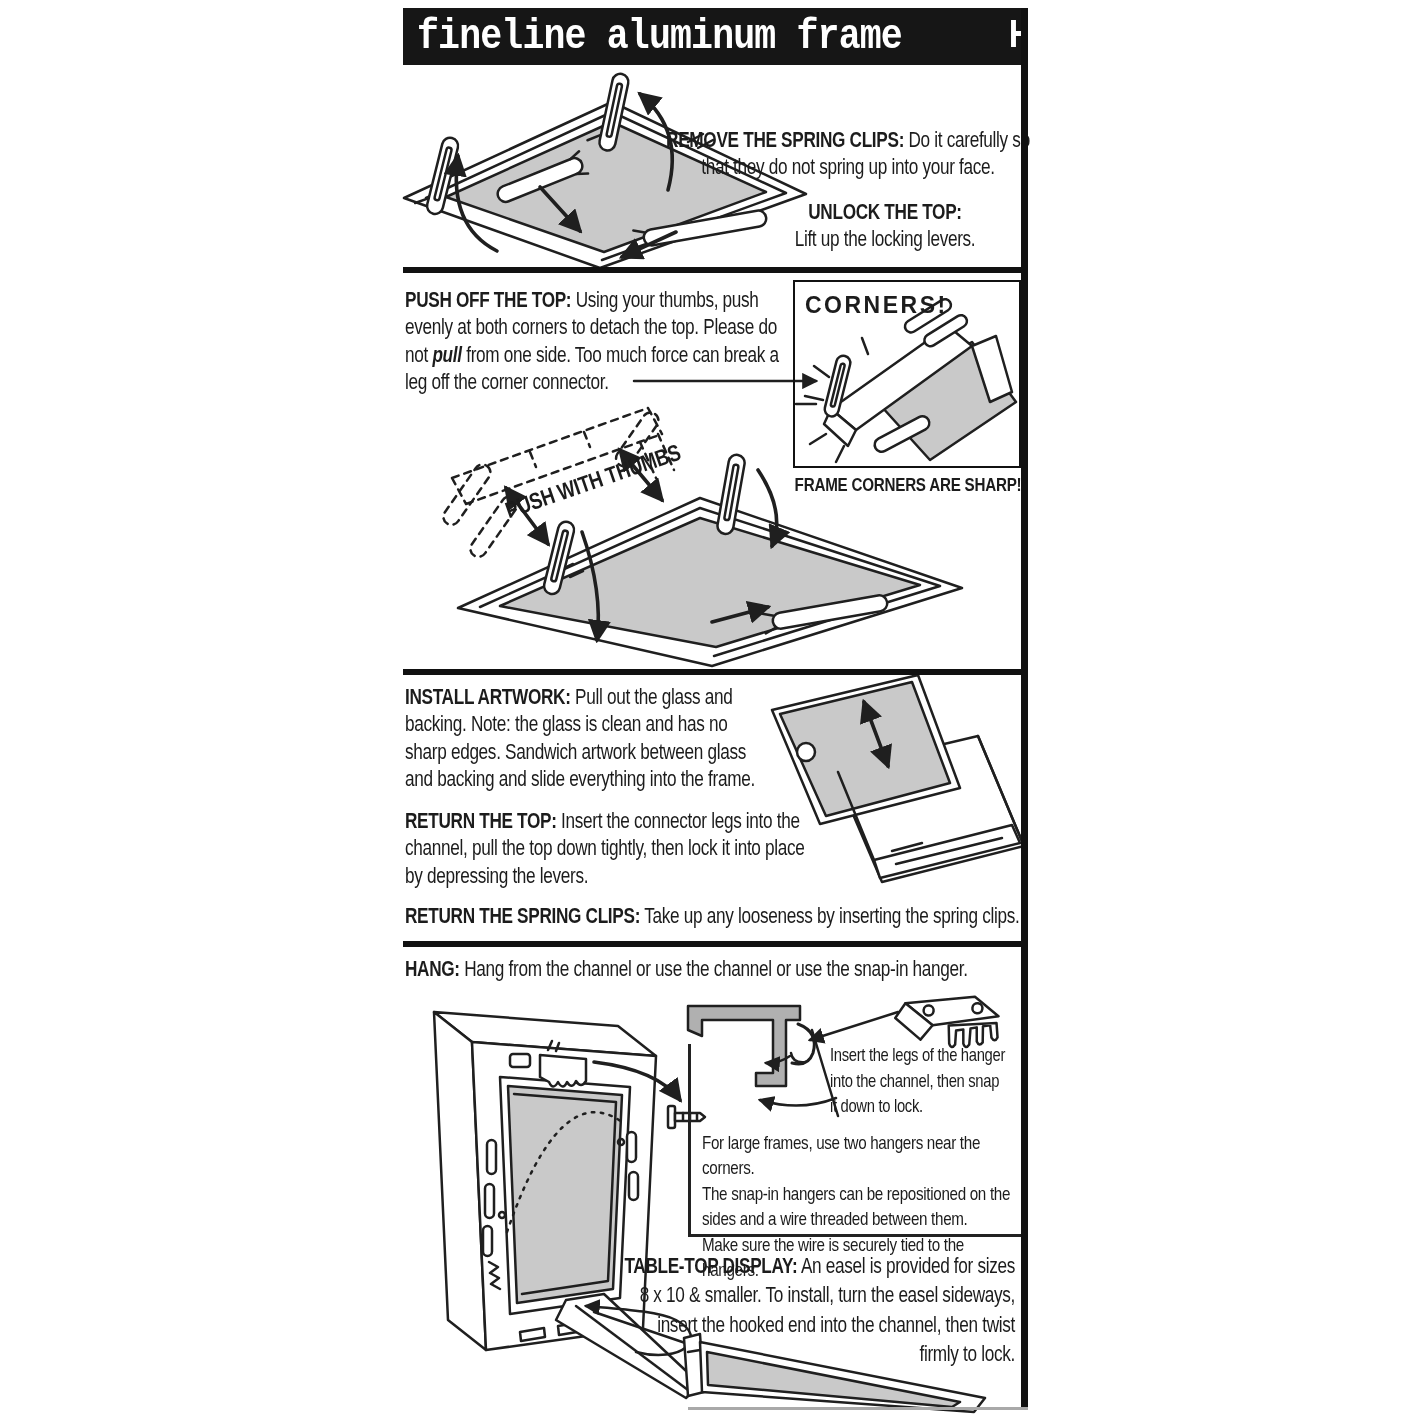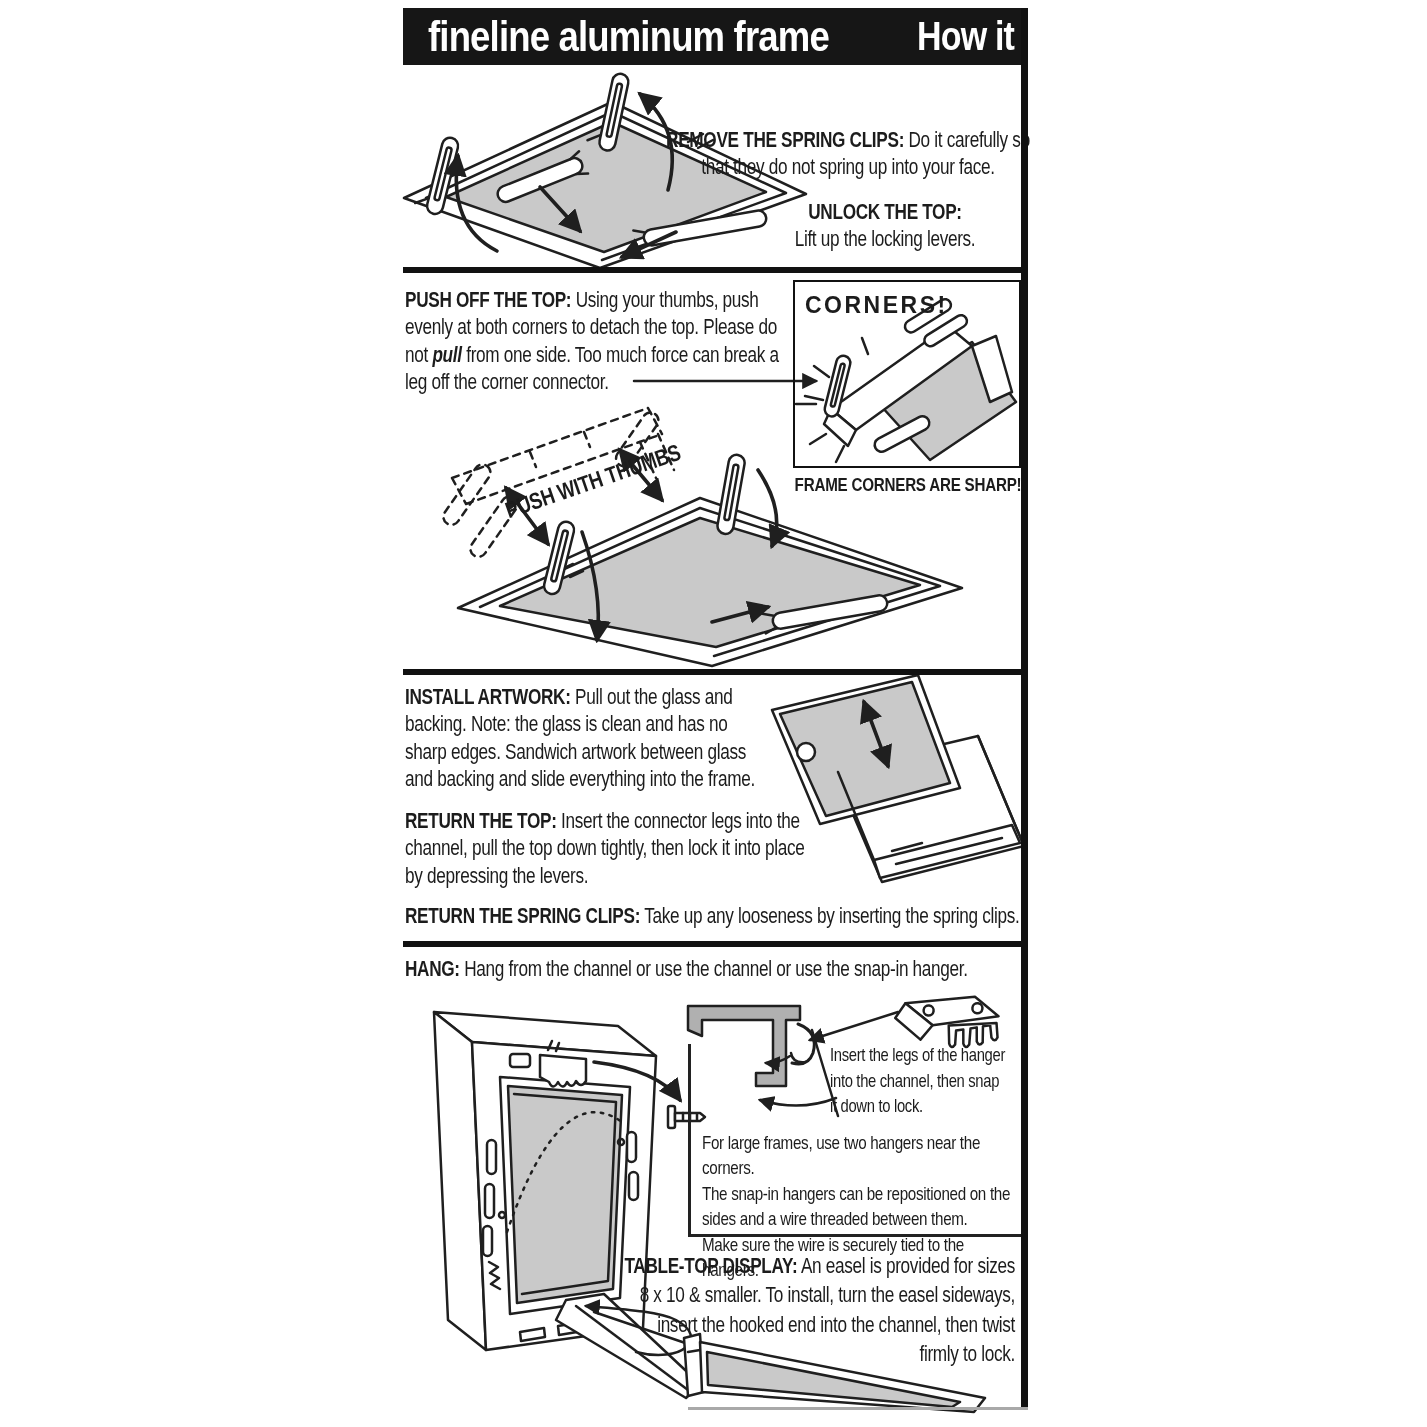--- a/index.html
+++ b/index.html
@@ -1,20 +1,20 @@
 <!DOCTYPE html>
 <html><head>
 <meta charset="utf-8">
 <style>
   html,body{margin:0;padding:0;background:#ffffff;}
   .page{position:relative;width:1427px;height:1427px;background:#fff;overflow:hidden;
         font-family:"Liberation Sans",sans-serif;color:#1c1c1c;}
   
   .header-bar{position:absolute;left:403px;top:8px;width:625px;height:57px;background:#161616;
-              display:flex;align-items:center;justify-content:flex-end;padding:16px 14px;box-sizing:border-box;}
+              display:flex;align-items:center;justify-content:space-between;padding:16px 14px;box-sizing:border-box;font-family:Liberation Mono, monospace;}
   .hdr-title{color:#fff;font-weight:700;font-size:43px;letter-spacing:-1px;transform:scaleX(.85);transform-origin:0 50%;white-space:nowrap;}
   .hdr-howit{color:#fff;font-weight:700;font-size:40px;letter-spacing:-1px;transform:scaleX(.85);transform-origin:100% 50%;white-space:nowrap;}
   .works{position:absolute;left:602px;top:52px;width:420px;text-align:right;
          font-family:"DejaVu Serif",serif;font-style:italic;font-size:72px;letter-spacing:2px;color:#111;}
   
   .tb{position:absolute;font-size:21.5px;line-height:1.27;letter-spacing:-.4px;
       transform:scaleX(.8);transform-origin:0 0;}
   .tb b{font-weight:700;}
   .tb.center{text-align:center;transform-origin:50% 0;}
   .tb.right{text-align:right;transform-origin:100% 0;}

